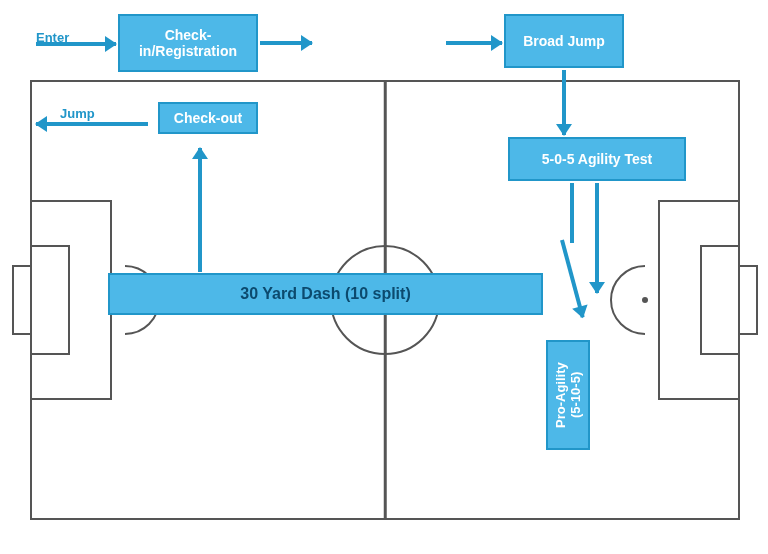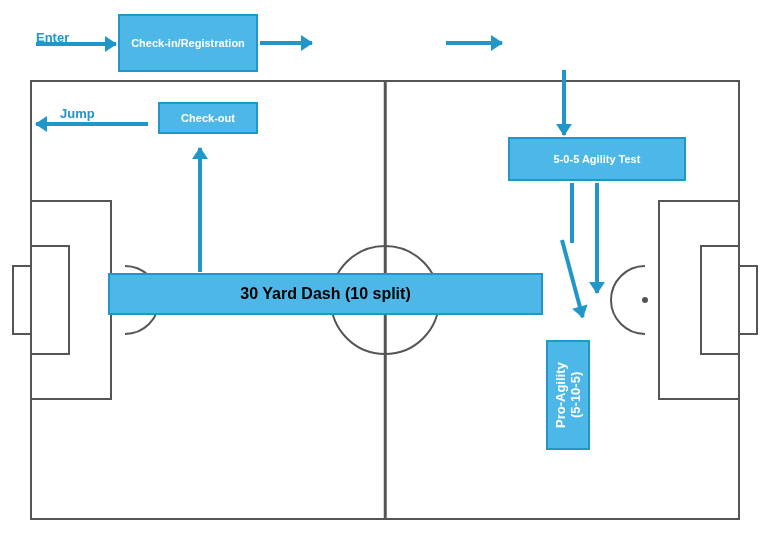--- a/index.html
+++ b/index.html
@@ -171,21 +171,21 @@
       clip-path: inset(0 50% 0 0);
     }
 
     
     .process-box {
       position: absolute;
       background: #4db8e8;
       border: 2px solid #2196c9;
       color: #fff;
       font-weight: bold;
-      font-size: 11px;
+      font-size: 14px;
       text-align: center;
       display: flex;
       align-items: center;
       justify-content: center;
       padding: 4px 8px;
     }
     
     .arrow {
       position: absolute;
       background: #2196c9;
@@ -251,21 +251,21 @@
       position: absolute;
       font-size: 13px;
       font-weight: bold;
       color: #2196c9;
     }
     
     .yard-dash-box {
       position: absolute;
       background: #4db8e8;
       border: 2px solid #2196c9;
-      color: #000000;
+      color: #0c4a6e;
       font-weight: bold;
       font-size: 16px;
       text-align: center;
       display: flex;
       align-items: center;
       justify-content: center;
     }
     
     .pro-agility-box {
       position: absolute;
@@ -329,20 +329,23 @@
 
   <div class="arrow arrow-h" style="left: 260px; top: 41px; width: 52px;">
     <div class="arrowhead-right"></div>
   </div>
 
 
   <div class="arrow arrow-h" style="left: 446px; top: 41px; width: 56px;">
     <div class="arrowhead-right"></div>
   </div>
 
+  <div class="process-box" style="left: 504px; top: 14px; width: 120px; height: 54px; line-height: 1.2;">
+    <span>Broad Jump</span>
+  </div>
 
   <div class="arrow arrow-v" style="left: 562px; top: 70px; height: 65px;">
     <div class="arrowhead-down"></div>
   </div>
 
   <div class="process-box" style="left: 508px; top: 137px; width: 178px; height: 44px; text-align: center;">
     <span>5-0-5 Agility Test</span>
   </div>
 
   <div class="arrow arrow-v" style="left: 595px; top: 183px; height: 110px;">

